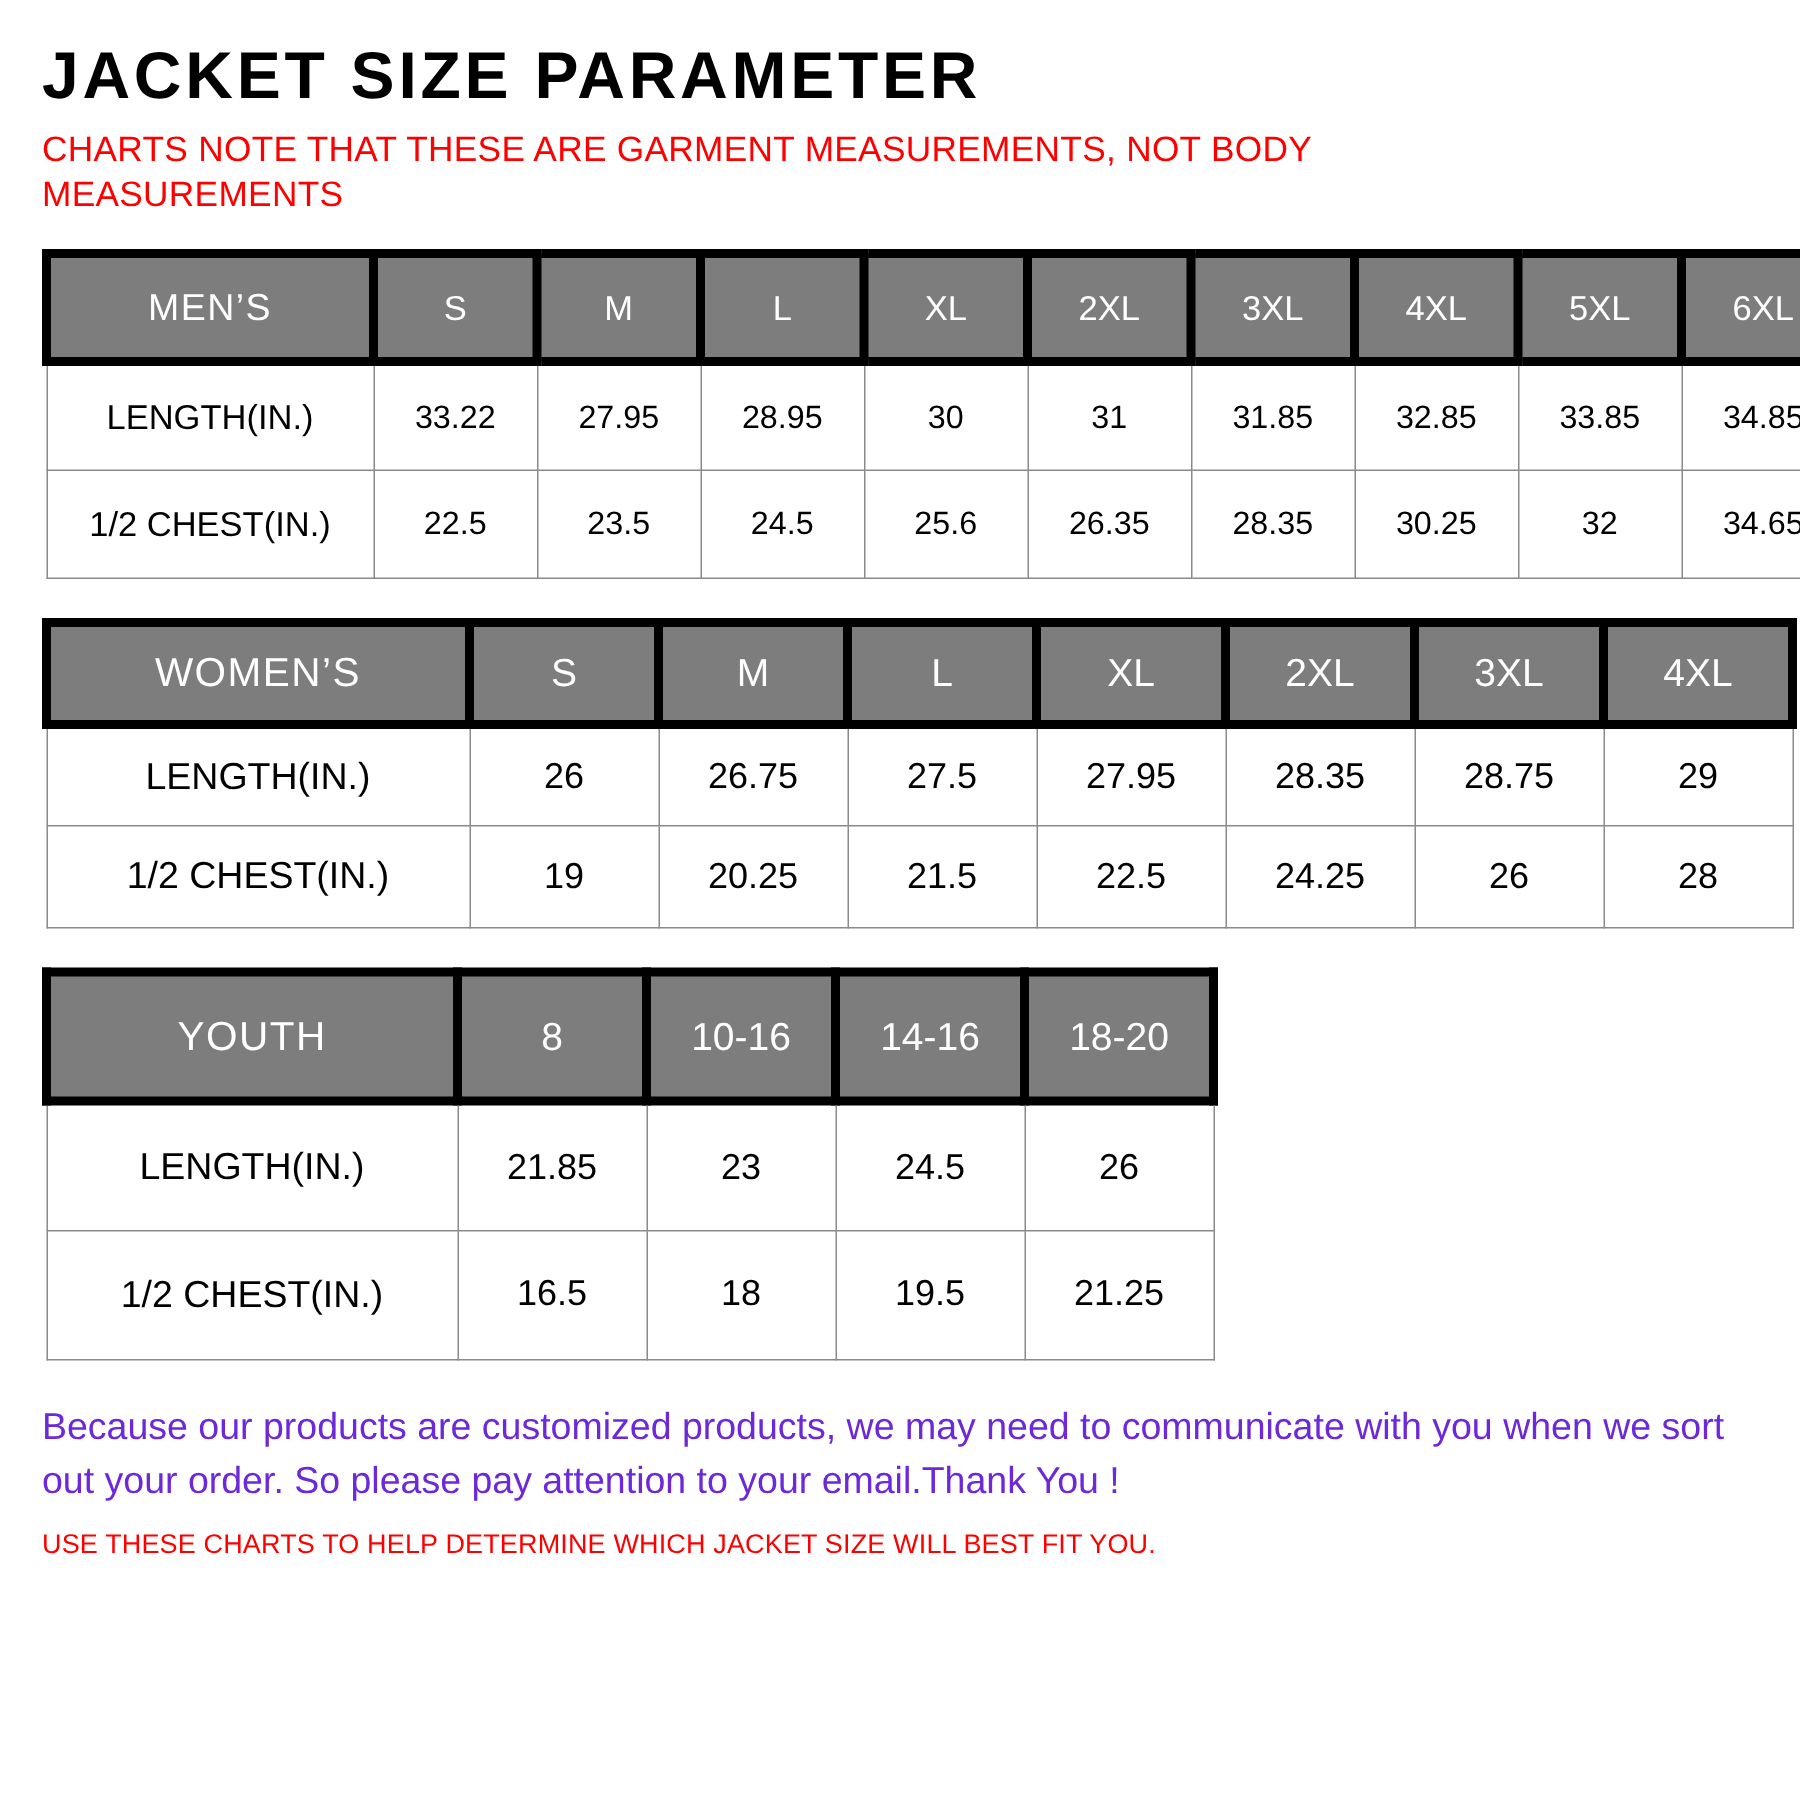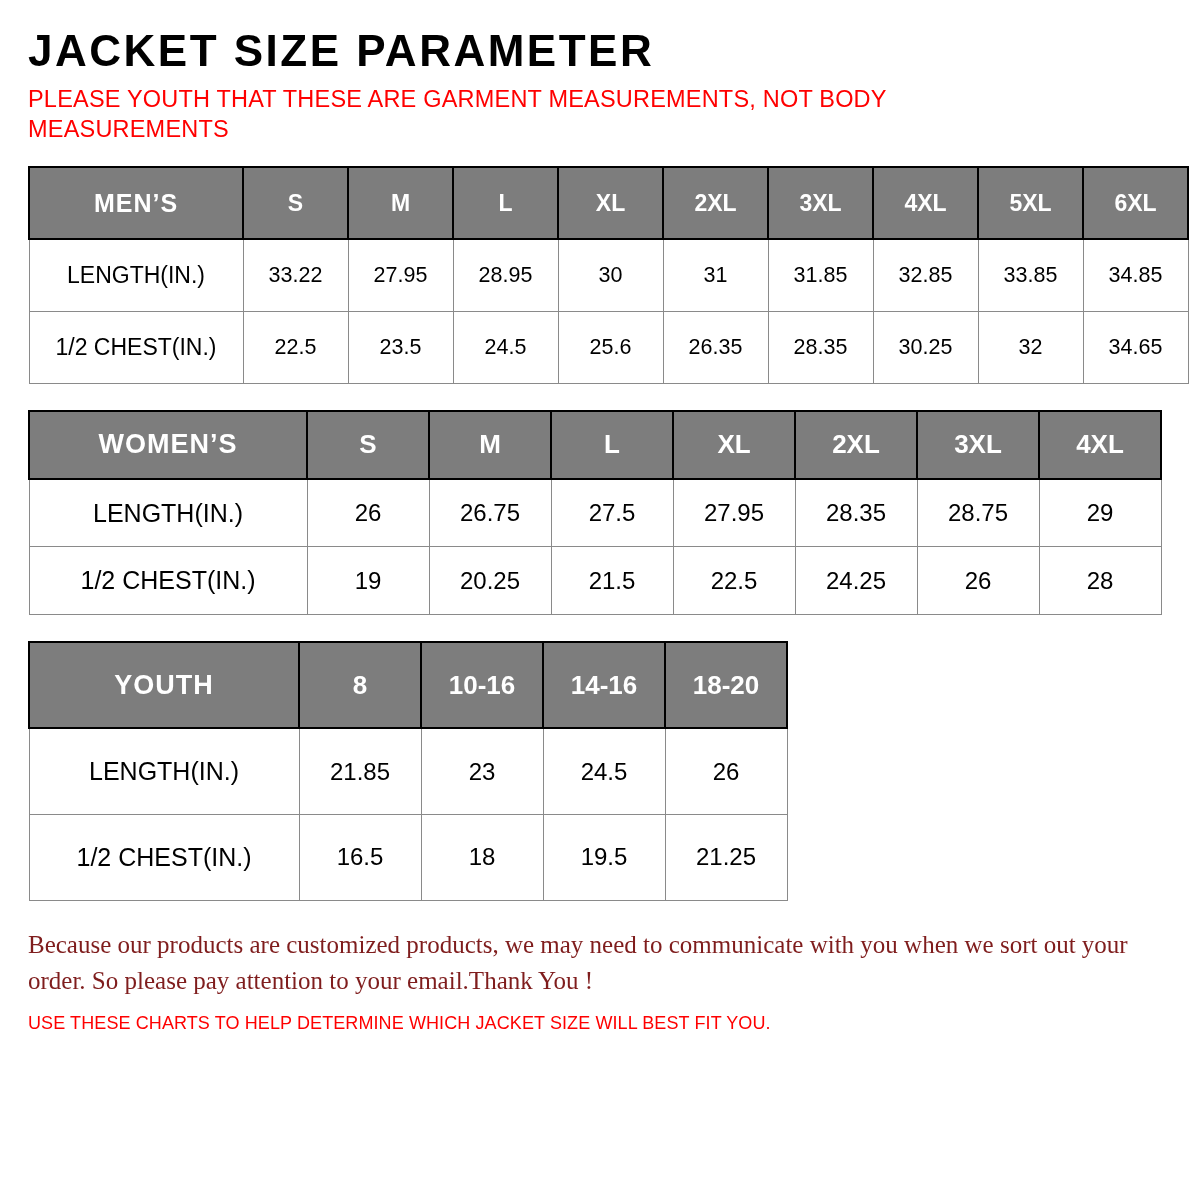--- a/index.html
+++ b/index.html
@@ -47,22 +47,22 @@
     text-align: center;
     vertical-align: middle;
     font-size: 22px;
     color: #000;
     background: #ffffff;
     padding: 0;
   }
   table.size-table tr.header-row td {
     background: #7d7d7d;
     color: #ffffff;
-    font-weight: bold;
-    border: 2px solid #000000;
+    font-weight: normal;
+    border: 6px solid #000000;
   }
   
   .tbl-men { width: 1144px; }
   .tbl-men tr { height: 72px; }
   .tbl-men td.label-cell { width: 212px; font-size: 23px; }
   .tbl-men tr.header-row td.label-cell { font-size: 25px; letter-spacing: 1px; }
   .tbl-men td.data-cell { width: 103px; font-size: 21.5px; }
   .tbl-men tr.header-row td.data-cell { font-size: 23px; }
 
   
@@ -75,43 +75,42 @@
 
   
   .tbl-youth { width: 748px; }
   .tbl-youth tr { height: 86px; }
   .tbl-youth td.label-cell { width: 268px; font-size: 25px; }
   .tbl-youth tr.header-row td.label-cell { font-size: 27px; letter-spacing: 1px; }
   .tbl-youth td.data-cell { width: 120px; font-size: 24px; }
   .tbl-youth tr.header-row td.data-cell { font-size: 26px; }
 
   .footer-note {
-    color: #7f1d1d;
+    color: #6d28d9;
     font-size: 25px;
     line-height: 1.45;
     margin: 8px 0 0 0;
     max-width: 1130px;
-    font-family: Liberation Serif, serif;
   }
   .footer-note2 {
     color: #ff0000;
     font-size: 18px;
     line-height: 1.4;
     margin: 12px 0 0 0;
     letter-spacing: 0.1px;
   }
 </style>
 </head>
 <body>
 
 <div class="page">
 
   <h1 class="main-title">JACKET SIZE PARAMETER</h1>
 
-  <p class="note">PLEASE YOUTH THAT THESE ARE GARMENT MEASUREMENTS, NOT BODY MEASUREMENTS</p>
+  <p class="note">CHARTS NOTE THAT THESE ARE GARMENT MEASUREMENTS, NOT BODY MEASUREMENTS</p>
 
   <table class="size-table tbl-men">
     <tbody>
         <tr class="header-row">
       <td class="label-cell">MEN’S</td>
       <td class="data-cell">S</td>
       <td class="data-cell">M</td>
       <td class="data-cell">L</td>
       <td class="data-cell">XL</td>
       <td class="data-cell">2XL</td>

